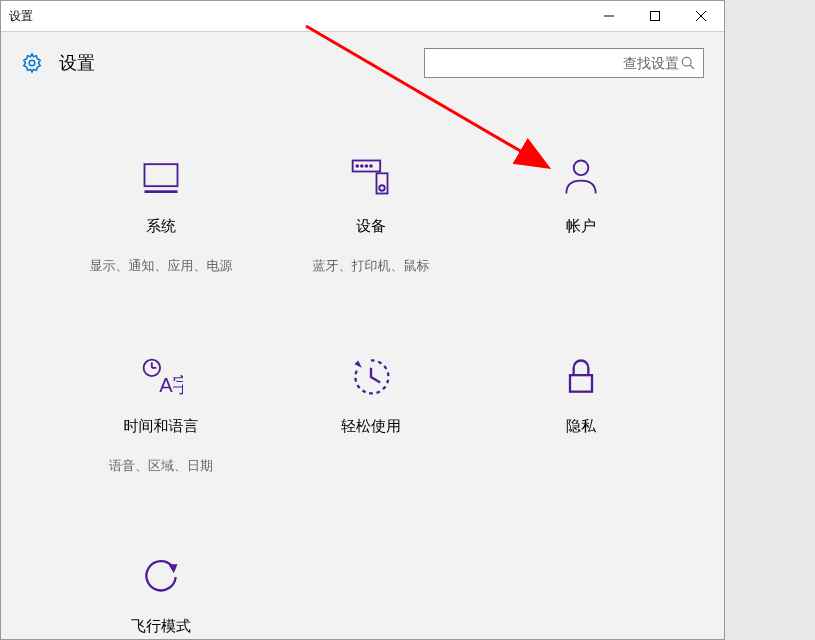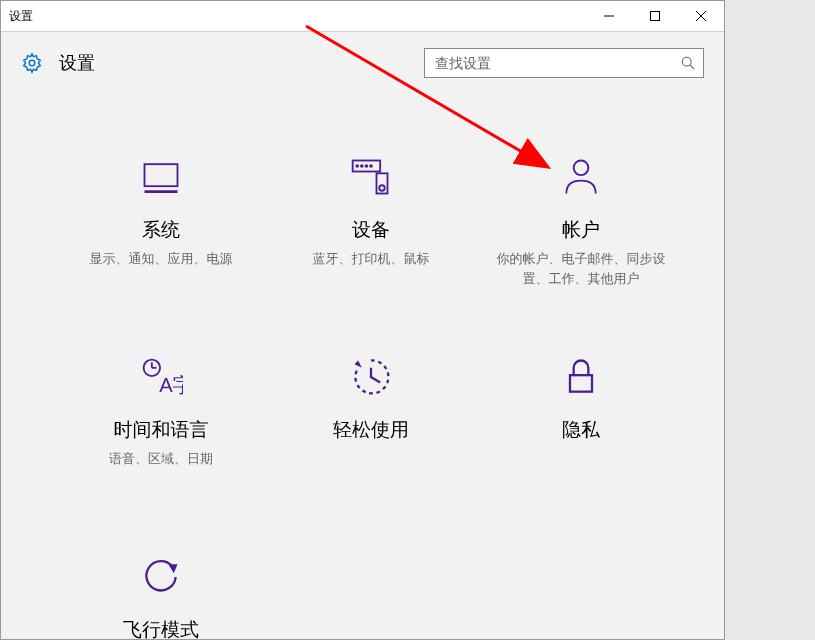--- a/index.html
+++ b/index.html
@@ -7,29 +7,29 @@
 .titlebar{height:30px;background:#fff;display:flex;align-items:center;border-bottom:1px solid #d0d0d0;}
 .titlebar-title{font-size:12px;padding-left:8px;color:#000;}
 .titlebar-spacer{flex:1;}
 .titlebar-btn{width:46px;height:30px;display:flex;align-items:center;justify-content:center;color:#000;}
 .titlebar-btn svg{width:10px;height:10px;stroke:#000;}
 .header{display:flex;align-items:center;padding:16px 20px 8px 20px;}
 .header-icon{width:22px;height:22px;margin-right:16px;color:#0078d7;}
 .header-title{font-size:18px;color:#000;}
 .search-wrap{margin-left:auto;}
 .search{width:280px;height:30px;border:1px solid #888;background:#fff;display:flex;align-items:center;padding:0 8px;box-sizing:border-box;}
-.search input{border:none;outline:none;flex:1;font-size:14px;background:transparent;font-family:inherit;}
+.search input{border:none;outline:none;flex:1;font-size:14px;background:transparent;font-family:inherit;text-align:right;}
 .search input::placeholder{color:#666;}
 .search-icon{width:14px;height:14px;color:#666;}
 .grid{padding:40px 60px 0 60px;display:grid;grid-template-columns:repeat(3,1fr);gap:20px 10px;justify-items:center;}
 .tile{width:200px;height:180px;display:flex;flex-direction:column;align-items:center;padding-top:28px;box-sizing:border-box;border:1px solid transparent;}
 .tile.selected{border:1px solid #888;background:#ffffff40;}
 .tile-icon{width:44px;height:44px;color:#4c1d95;display:flex;align-items:center;justify-content:center;}
-.tile-title{font-size:19px;color:#000;margin-top:18px;}
-.tile-desc{font-size:13px;color:#666;margin-top:6px;text-align:center;padding:0 10px;line-height:1.5;}
+.tile-title{font-size:15px;color:#000;margin-top:18px;}
+.tile-desc{font-size:13px;color:#666;margin-top:20px;text-align:center;padding:0 10px;line-height:1.5;}
 .arrow{position:absolute;pointer-events:none;}
 </style>
 </head>
 <body>
 
 <div class="window">
 
   <div class="titlebar">
     <span class="titlebar-title">设置</span>
     <span class="titlebar-spacer"></span>
@@ -104,21 +104,20 @@
 
 
     <div class="tile">
       <span class="tile-icon">
         <svg viewBox="0 0 48 48" fill="none" stroke="currentColor" stroke-width="2">
             <circle cx="24" cy="14" r="8"></circle>
             <path d="M8 42 Q8 28 24 28 Q40 28 40 42"></path>
           </svg>
       </span>
       <span class="tile-title">帐户</span>
-      <span class="tile-desc">你的帐户、电子邮件、同步设置、工作、其他用户</span>
     </div>
 
     <div class="tile">
       <span class="tile-icon">
         <svg viewBox="0 0 48 48" fill="none" stroke="currentColor" stroke-width="2">
             <circle cx="14" cy="14" r="9"></circle>
             <line x1="14" y1="14" x2="14" y2="8"></line>
             <line x1="14" y1="14" x2="19" y2="14"></line>
             <text x="22" y="40" font-size="22" fill="currentColor" stroke="none" font-family="sans-serif">A字</text>
           </svg>

